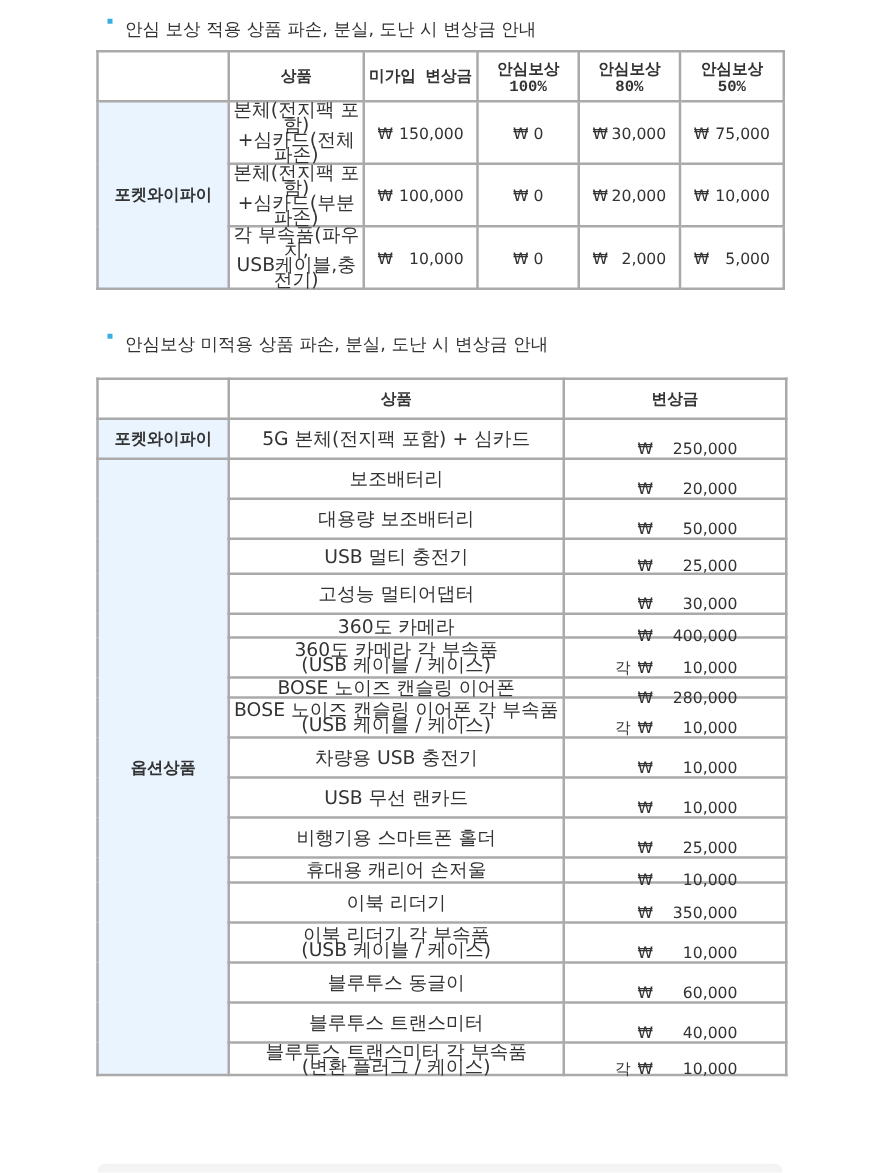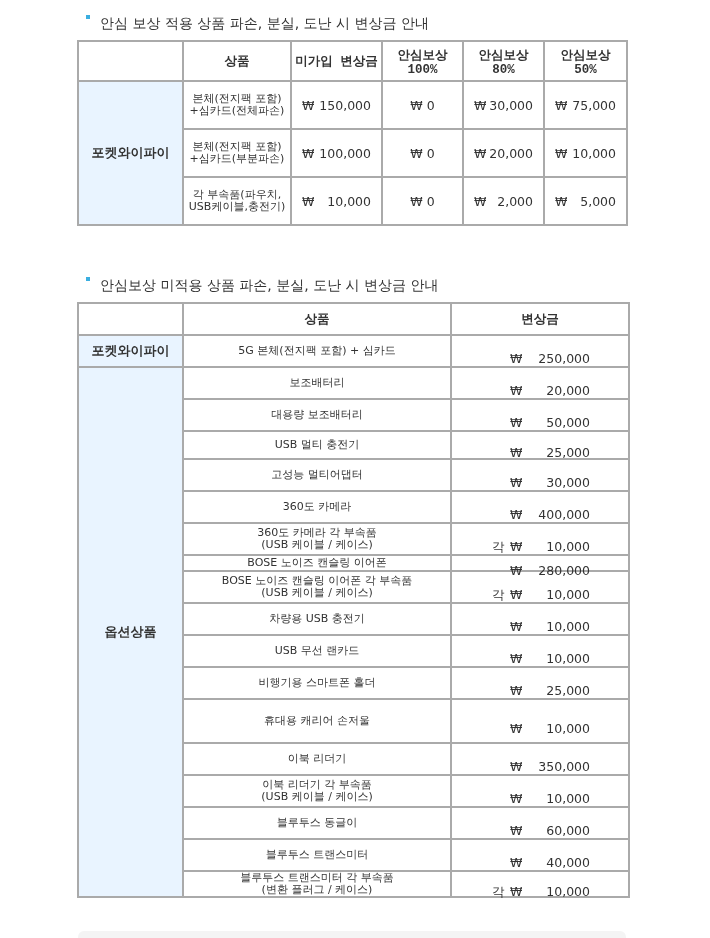--- a/index.html
+++ b/index.html
@@ -4,21 +4,21 @@
 <style>
   html, body { margin:0; padding:0; background:#ffffff; }
   body { width:710px; height:938px; position:relative; overflow:hidden;
          font-family:"DejaVu Sans","Liberation Sans",sans-serif; color:#333; }
   .section-title { position:absolute; left:86px; font-size:14px; color:#333; display:flex; align-items:flex-start; }
   .bullet { width:4px; height:4px; background:#3aaee0; margin-right:10px; display:inline-block; }
   table { position:absolute; border-collapse:collapse; table-layout:fixed; }
   td, th { border:2px solid #aaa; text-align:center; vertical-align:middle; font-size:12px; padding:0; color:#333; }
   th { font-weight:bold; font-size:12.5px;font-family:Liberation Mono, monospace; }
   .cat { background:#e9f4ff; font-weight:bold; font-size:13px;margin-top:24px; }
-  .prod { font-size:11px; line-height:12px; }
+  .prod { font-size:15px; line-height:12px; }
   .money { font-size:12.5px; }
   .amt-cell { position:relative; }
   .amt-cell .each { position:absolute; left:40px; }
   .amt-cell .won2 { position:absolute; left:58px; }
   .amt-cell .val2 { position:absolute; right:38px; }
   #t1 { left:77px; top:40px; width:551px; }
   #t2 { left:77px; top:302px; width:551px; }
   .bottom-box { position:absolute; left:78px; top:931px; width:548px; height:12px; background:#f4f4f4; border-radius:6px; }
   .t1money { display:flex; justify-content:space-between; padding:0 10px; }
 </style>
@@ -129,21 +129,21 @@
     <td class="money">
           <div class="t1money">
             <span>₩</span>
             <span>5,000</span>
           </div>
         </td>
   </tr>
 </tbody>
   </table>
 
-<div class="section-title" style="top:277px;">
+<div class="section-title" style="top:267px;">
   <span class="bullet"></span>
   <span>안심보상 미적용 상품 파손, 분실, 도난 시 변상금 안내</span>
 </div>
 
 <table id="t2">
   <colgroup>
       <col style="width:105px">
       <col style="width:268px">
       <col style="width:178px">
     </colgroup>
@@ -197,21 +197,21 @@
       <tr style="height: 32px;">
         <td class="prod">
           <div>고성능 멀티어댑터</div>
         </td>
         <td class="amt-cell money">
           <span class="each"></span>
           <span class="won2">₩</span>
           <span class="val2">30,000</span>
         </td>
       </tr>
-      <tr style="height: 32px;">
+      <tr style="height: 19px;">
         <td class="prod">
           <div>360도 카메라</div>
         </td>
         <td class="amt-cell money">
           <span class="each"></span>
           <span class="won2">₩</span>
           <span class="val2">400,000</span>
         </td>
       </tr>
       <tr style="height: 32px;">
@@ -269,21 +269,21 @@
       <tr style="height: 32px;">
         <td class="prod">
           <div>비행기용 스마트폰 홀더</div>
         </td>
         <td class="amt-cell money">
           <span class="each"></span>
           <span class="won2">₩</span>
           <span class="val2">25,000</span>
         </td>
       </tr>
-      <tr style="height: 44px;">
+      <tr style="height: 20px;">
         <td class="prod">
           <div>휴대용 캐리어 손저울</div>
         </td>
         <td class="amt-cell money">
           <span class="each"></span>
           <span class="won2">₩</span>
           <span class="val2">10,000</span>
         </td>
       </tr>
       <tr style="height: 32px;">

